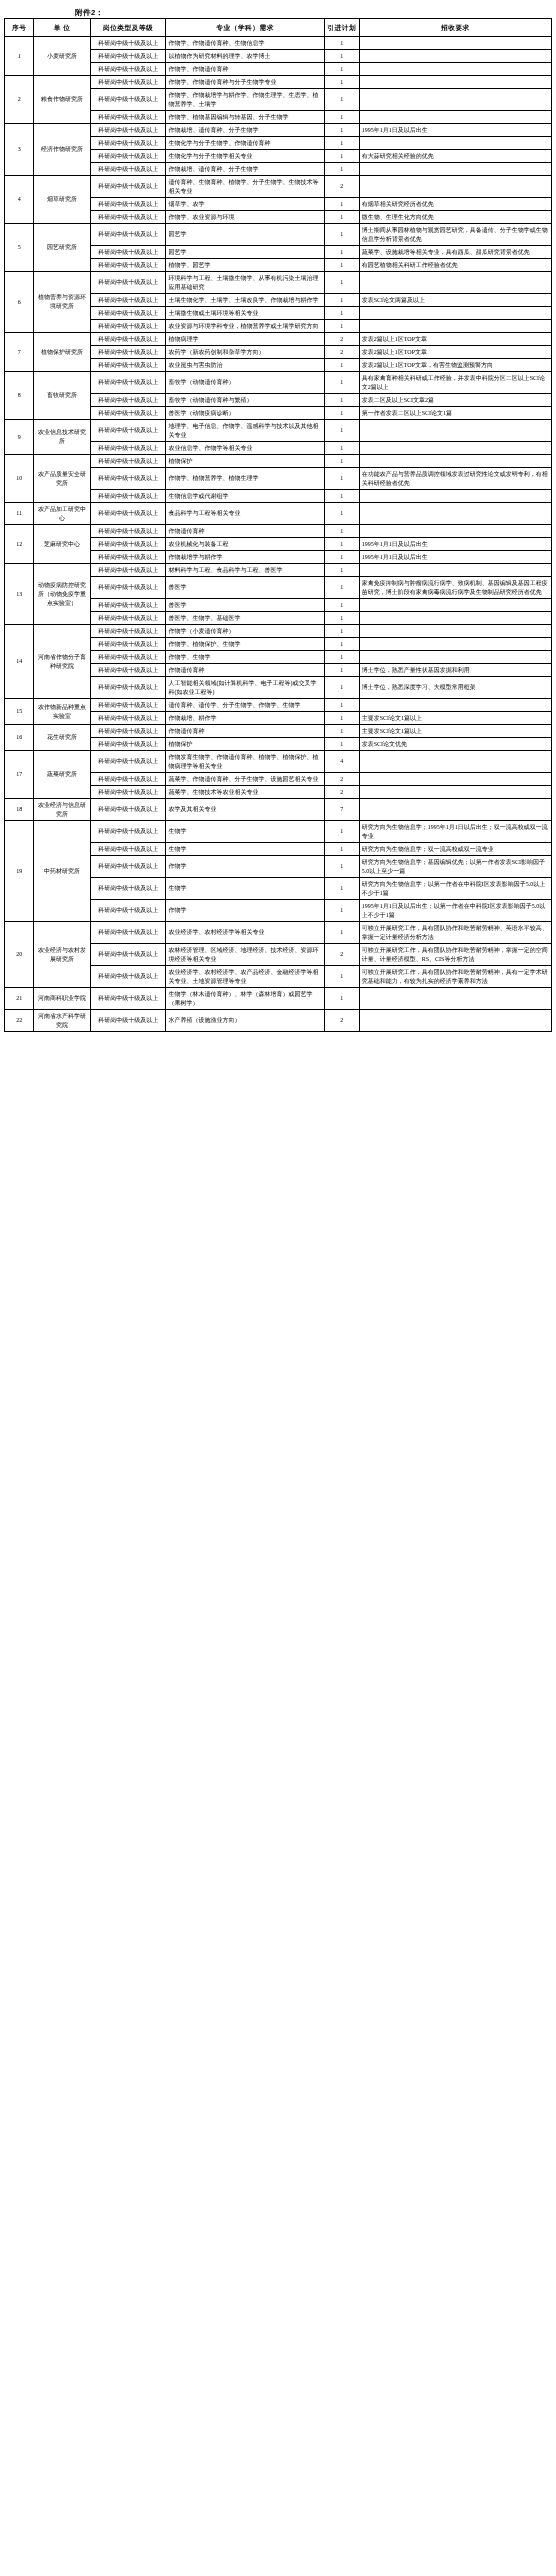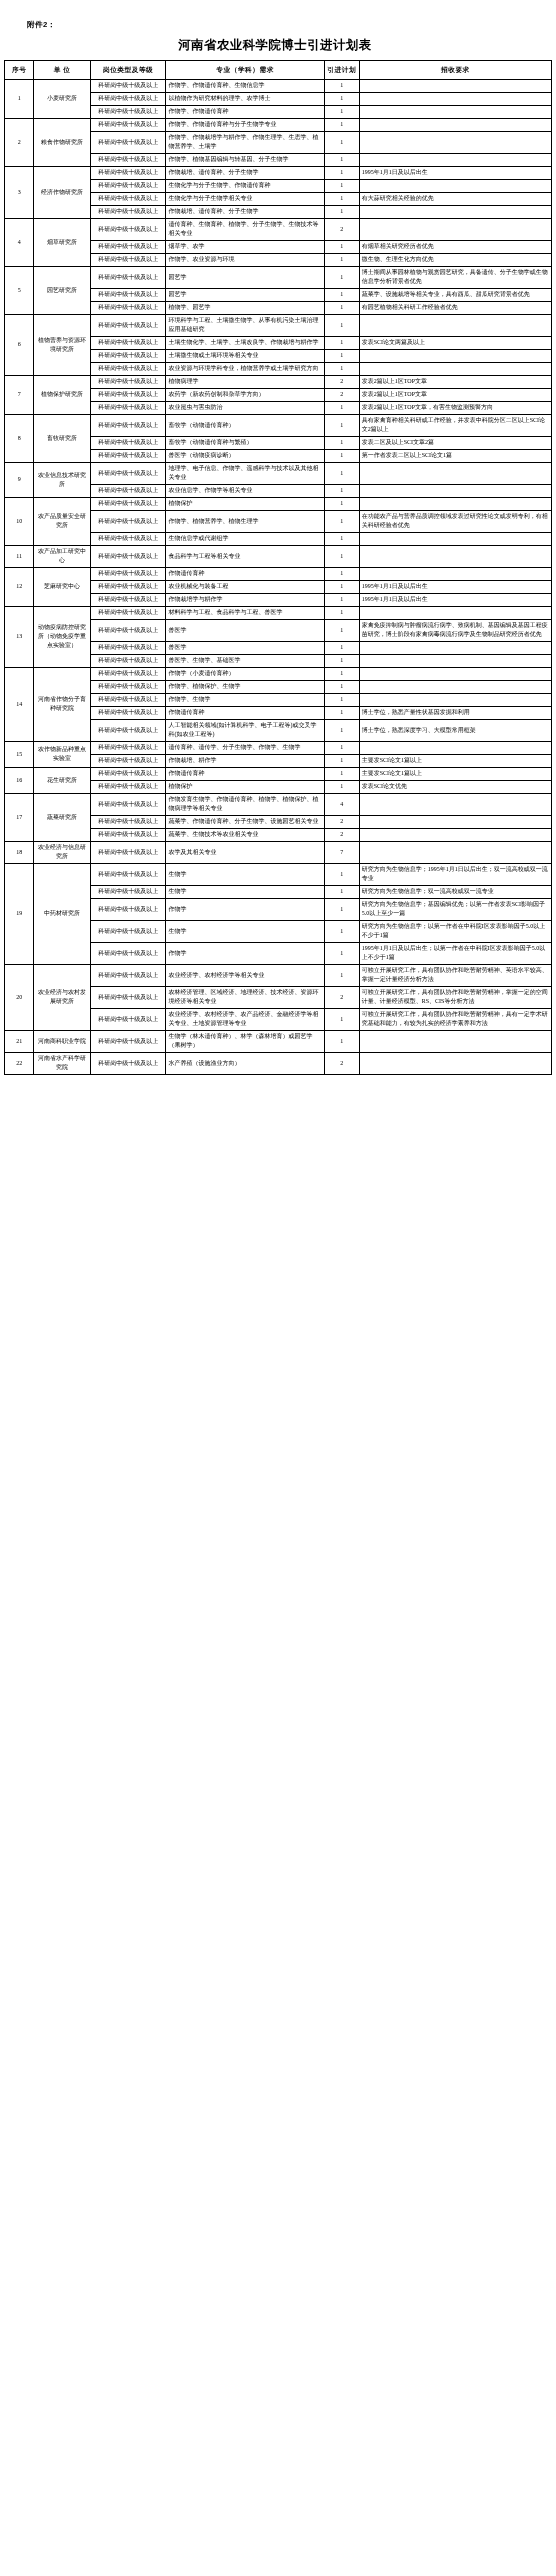--- a/index.html
+++ b/index.html
@@ -17,22 +17,23 @@
     width: 556px;
     box-sizing: border-box;
     padding: 0;
     background: #fff;
     position: relative;
   }
   .attachment-label {
     font-family: "Liberation Sans", "DejaVu Sans", sans-serif;
     font-size: 7.7px;
     font-weight: 600;
-    padding: 20px 0 0 27px;
+    padding: 8px 0 0 27px;
     letter-spacing: 0.3px;
+    margin-left: 48px;
   }
   .doc-title {
     text-align: center;
     font-size: 12.4px;
     font-family: "Liberation Serif", "DejaVu Serif", serif;
     font-weight: 600;
     letter-spacing: 0.5px;
     padding: 7.2px 0 6.2px 0;
     margin-right: 6.2px;
   }
@@ -98,21 +99,20 @@
   .thick-top { border-top: 1px solid #000; }
   table.plan thead th { border-top: 1px solid #000; border-bottom: 1px solid #000;}
 </style>
 </head>
 <body>
 
 <div class="page">
 
   <div class="attachment-label">附件2：</div>
 
-  <div class="doc-title">河南省农业科学院博士引进计划表</div>
 
   <table class="plan">
     <colgroup>
       <col class="c-seq">
         <col class="c-unit">
         <col class="c-post">
       <col class="c-major">
         <col class="c-plan">
         <col class="c-req">
     </colgroup>

